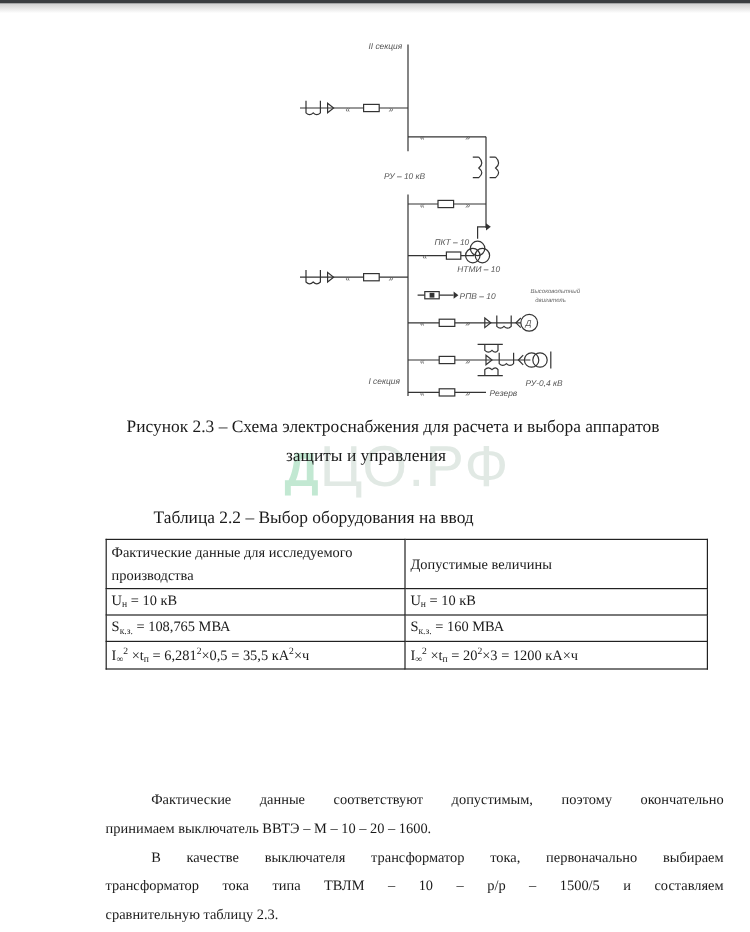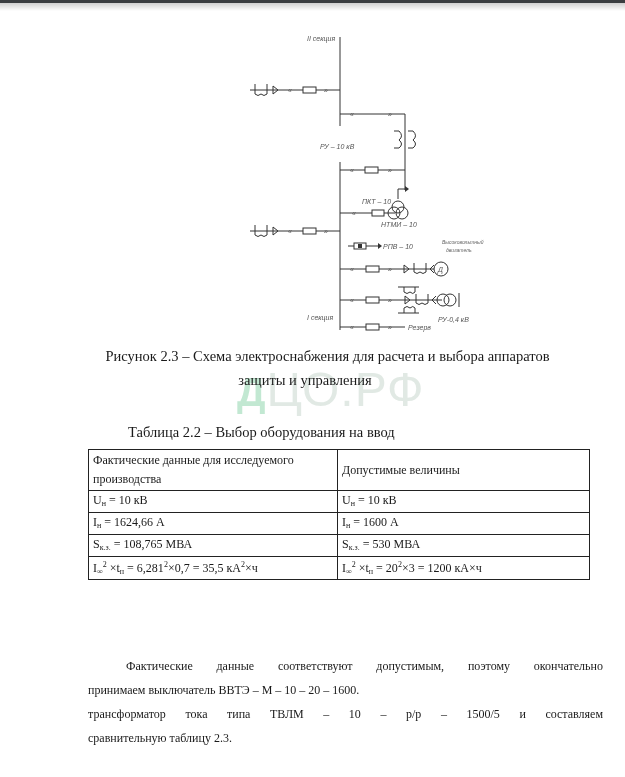--- a/index.html
+++ b/index.html
@@ -167,35 +167,32 @@
   <tbody>
       <tr class="hdr">
     <td class="c1">Фактические данные для исследуемого производства</td>
     <td>Допустимые величины</td>
   </tr>
   <tr>
     <td class="c1"><span>U</span><sub>н</sub><span> = 10 кВ</span></td>
     <td><span>U</span><sub>н</sub><span> = 10 кВ</span></td>
   </tr>
   <tr>
-    <td class="c1"><span>I</span><sub>н</sub><span> = 1624,66 А</span></td>
-    <td><span>I</span><sub>н</sub><span> = 1600 А</span></td>
+    <td class="c1"><span>S</span><sub>к.з.</sub><span> = 108,765 МВА</span></td>
+    <td><span>S</span><sub>к.з.</sub><span> = 160 МВА</span></td>
   </tr>
   <tr>
-    <td class="c1"><span>S</span><sub>к.з.</sub><span> = 108,765 МВА</span></td>
-    <td><span>S</span><sub>к.з.</sub><span> = 530 МВА</span></td>
-  </tr>
-  <tr>
-    <td class="c1"><span>I</span><sub>∞</sub><sup>2</sup><span> ×t</span><sub>п</sub><span> = 6,281</span><sup>2</sup><span>×0,7 = 35,5 кА</span><sup>2</sup><span>×ч</span></td>
+    <td class="c1"><span>I</span><sub>∞</sub><sup>2</sup><span> ×t</span><sub>п</sub><span> = 6,281</span><sup>2</sup><span>×0,5 = 35,5 кА</span><sup>2</sup><span>×ч</span></td>
     <td><span>I</span><sub>∞</sub><sup>2</sup><span> ×t</span><sub>п</sub><span> = 20</span><sup>2</sup><span>×3 = 1200 кА×ч</span></td>
   </tr>
 </tbody>
   </table>
 
 <div class="para p1">
   <div class="justify-line"><span class="indent"></span><span>Фактические данные соответствуют допустимым, поэтому окончательно</span></div>
   <div>принимаем выключатель ВВТЭ – М – 10 – 20 – 1600.</div>
 </div>
 
 <div class="para p2">
+  <div class="justify-line"><span class="indent"></span><span>В качестве выключателя трансформатор тока, первоначально выбираем</span></div>
   <div class="justify-line" style="word-spacing: 8px;">трансформатор тока типа ТВЛМ – 10 – р/р – 1500/5 и составляем</div>
   <div>сравнительную таблицу 2.3.</div>
 </div>
 
 </body></html>

